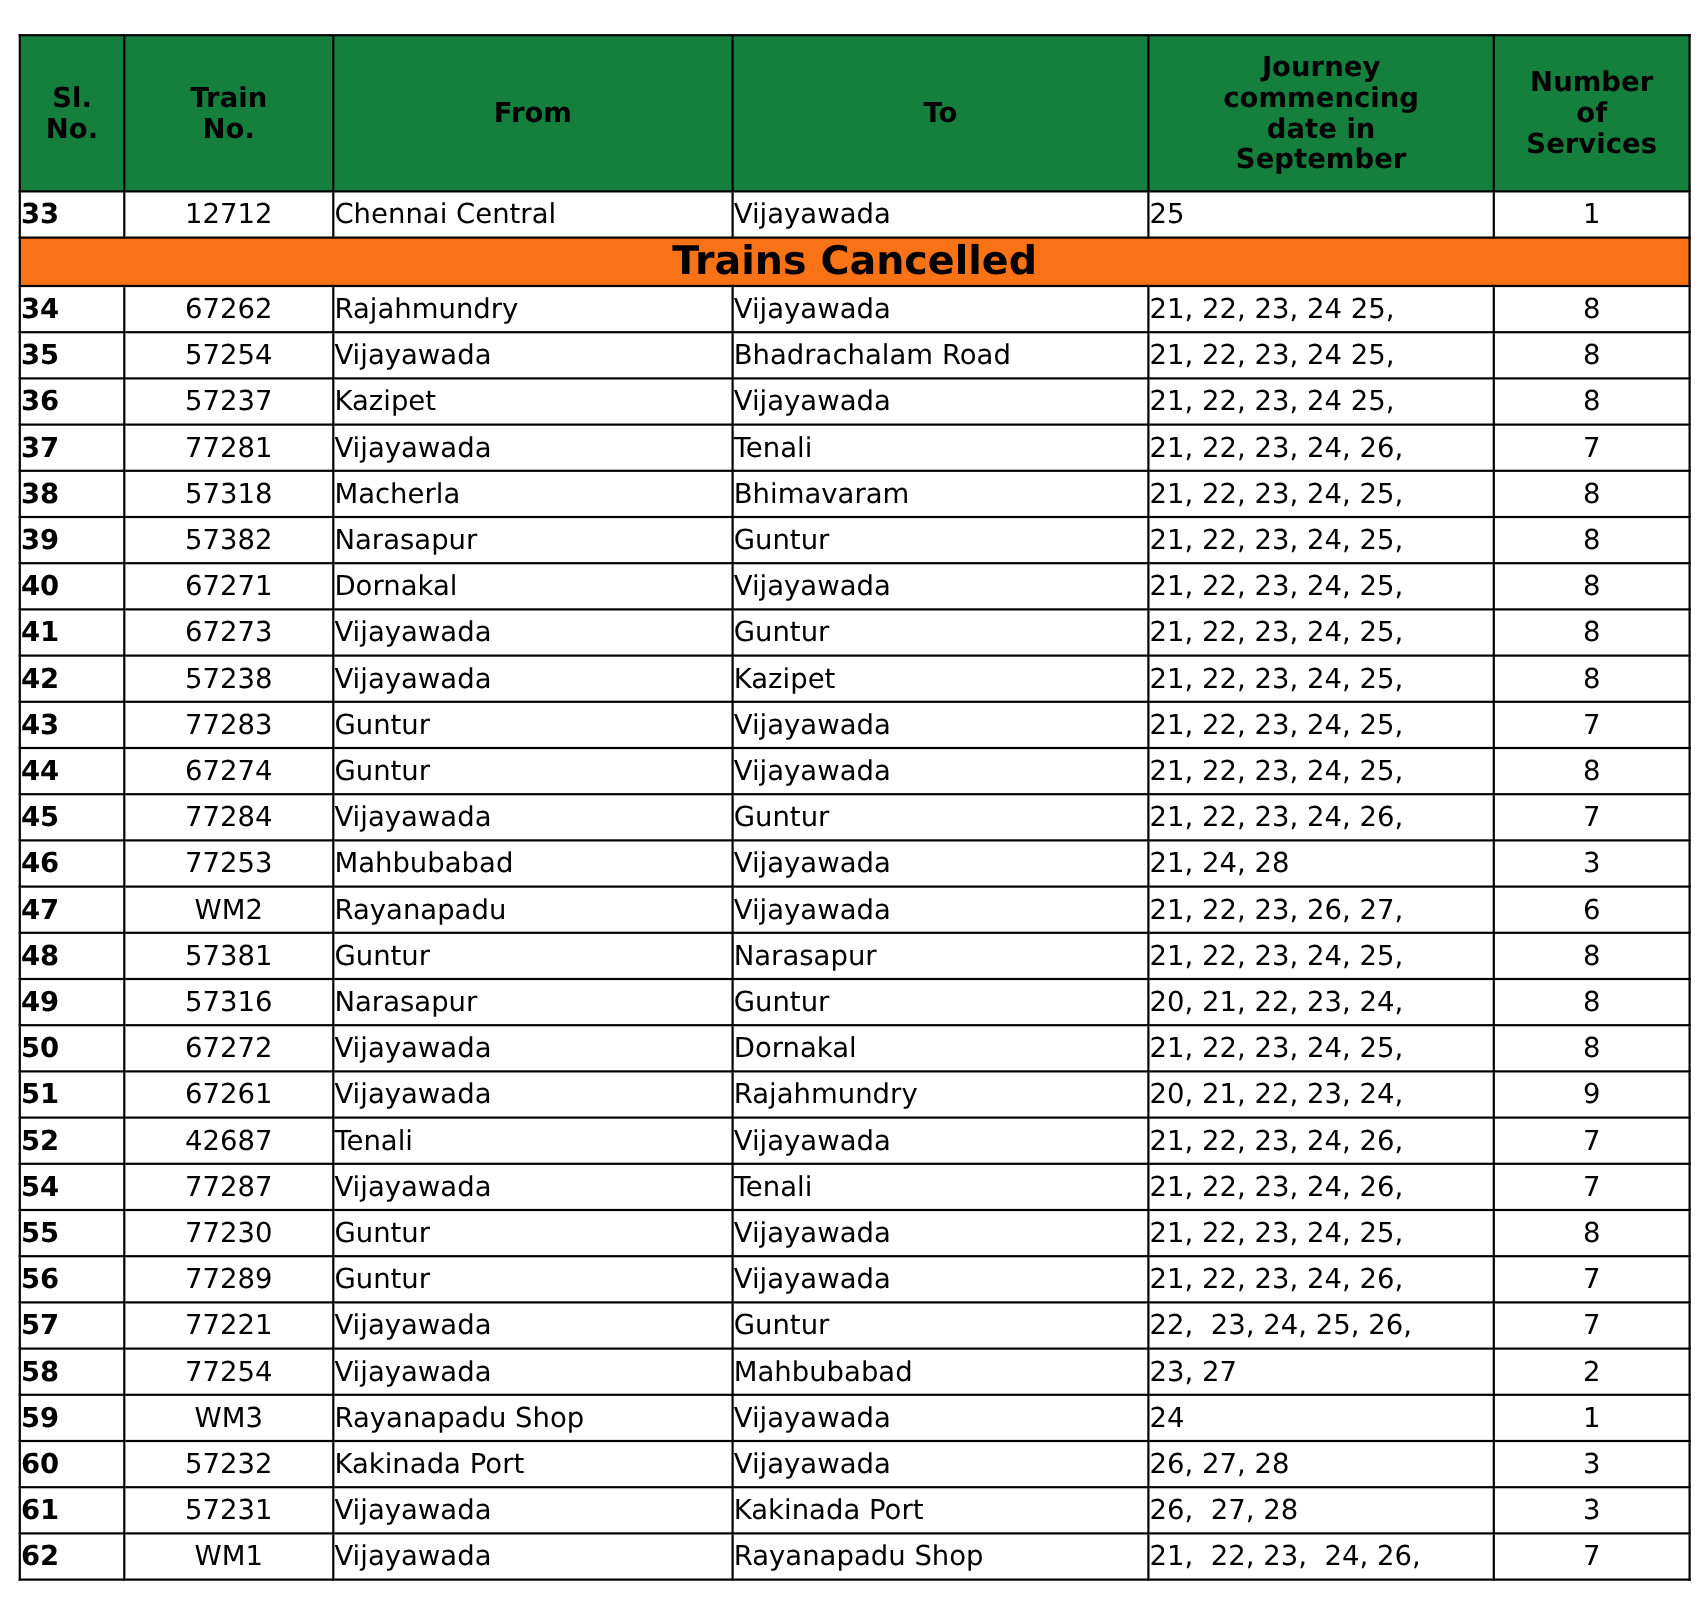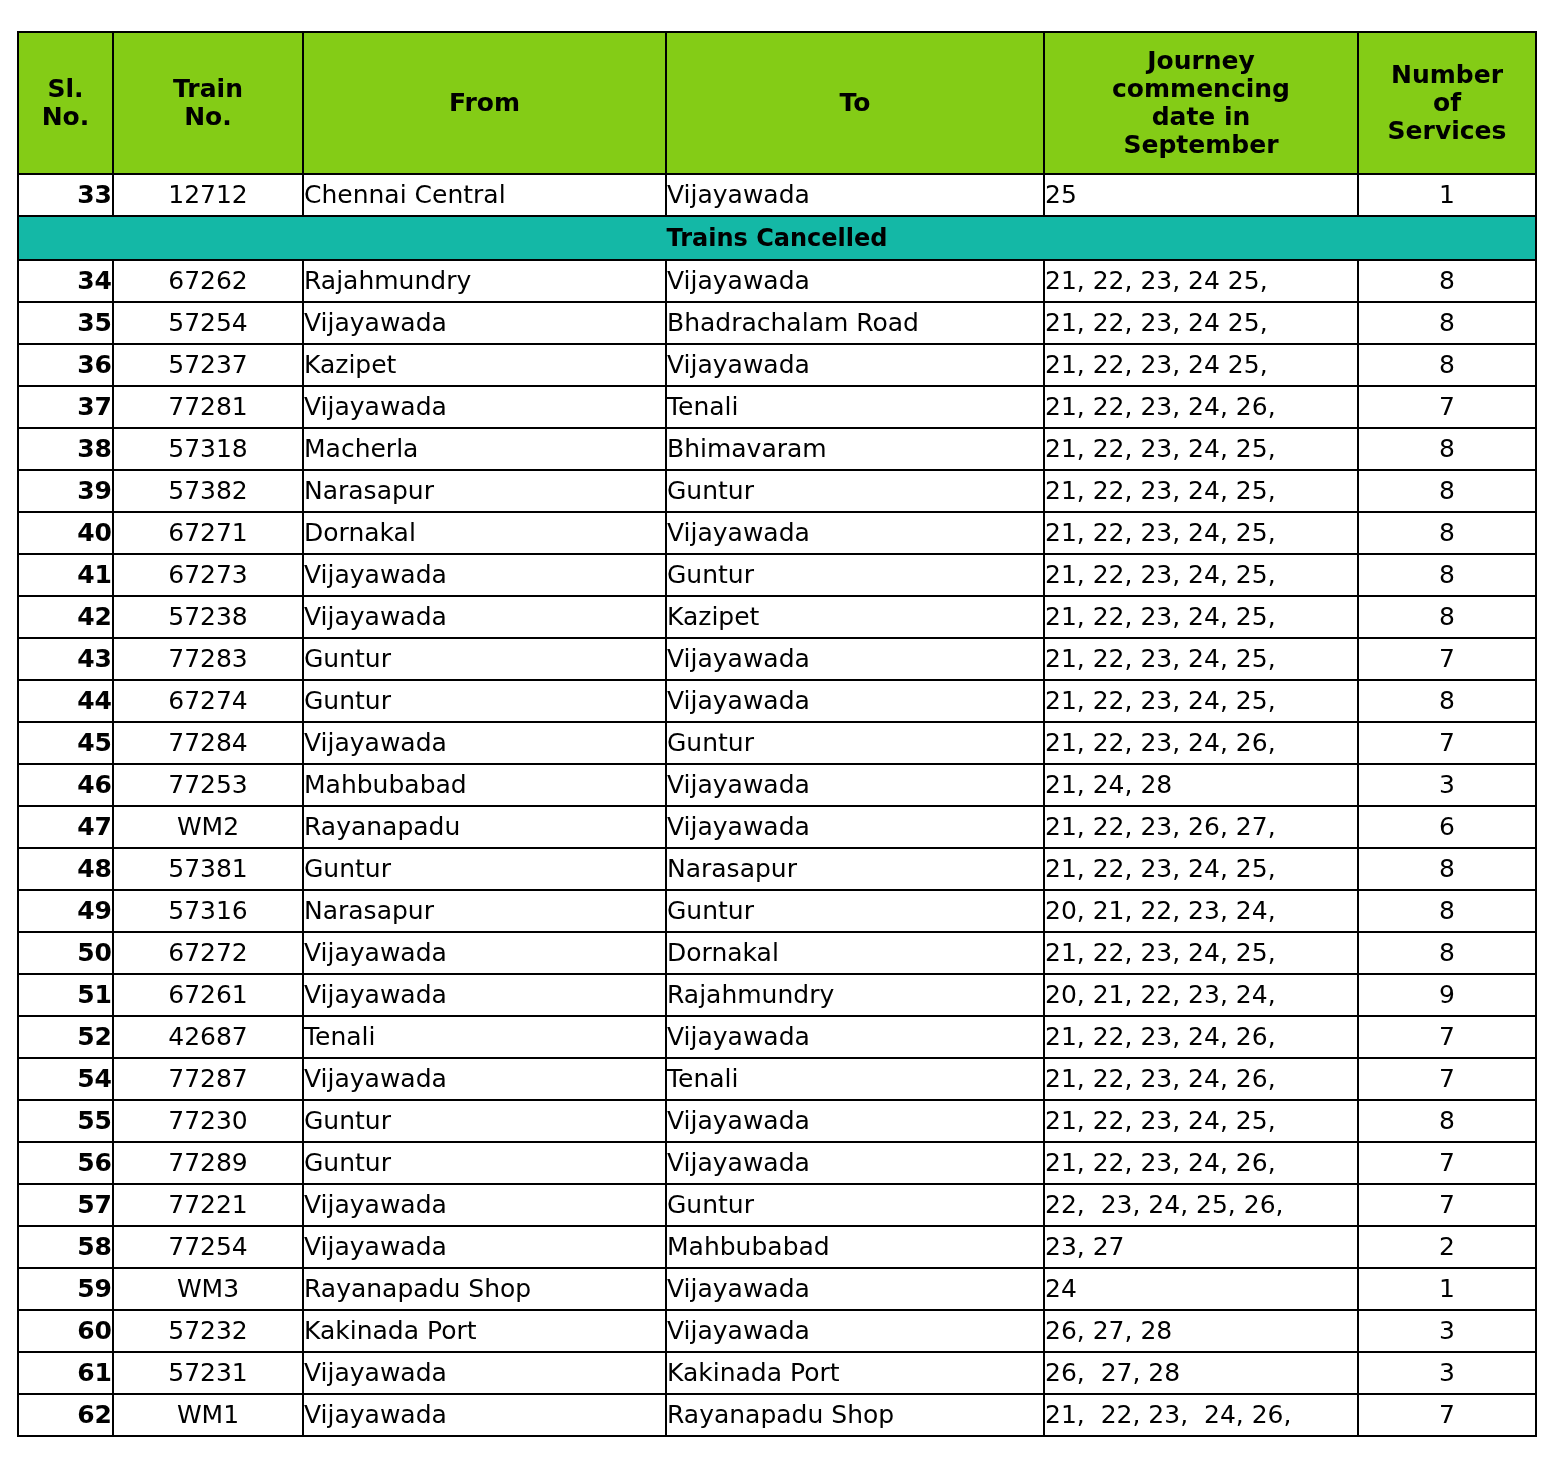--- a/index.html
+++ b/index.html
@@ -39,34 +39,34 @@
   }
   
   col.c-sl    { width: 95px; }
   col.c-train { width: 190px; }
   col.c-from  { width: 363px; }
   col.c-to    { width: 378px; }
   col.c-date  { width: 314px; }
   col.c-num   { width: 178px; }
 
   thead th {
-    background: #84cc16;
+    background: #15803d;
     font-weight: bold;
     text-align: center;
     font-size: 26px;
     height: 140px;
     padding: 4px 6px;
     line-height: 1.18;
   }
 
   tbody td {
     height: 40px;
   }
   td.sl {
-    text-align: right;
+    text-align: left;
     font-weight: bold;
     font-size: 25px;
   }
   td.train {
     text-align: center;
     font-size: 25px;
   }
   td.from, td.to {
     text-align: left;
     padding-left: 14px;
@@ -80,23 +80,23 @@
     white-space: pre;
     margin-top: 40px;
   }
   td.num {
     text-align: center;
     font-size: 25px;
   }
   tr.section-row td {
     text-align: center;
     font-weight: bold;
-    font-size: 24px;
+    font-size: 36px;
     height: 42px;
-    background: #14b8a6;
+    background: #f97316;
   }
 </style>
 </head>
 <body>
 
 <div class="sheet">
   <table class="train-table">
     <colgroup>
       <col class="c-sl">
       <col class="c-train">

